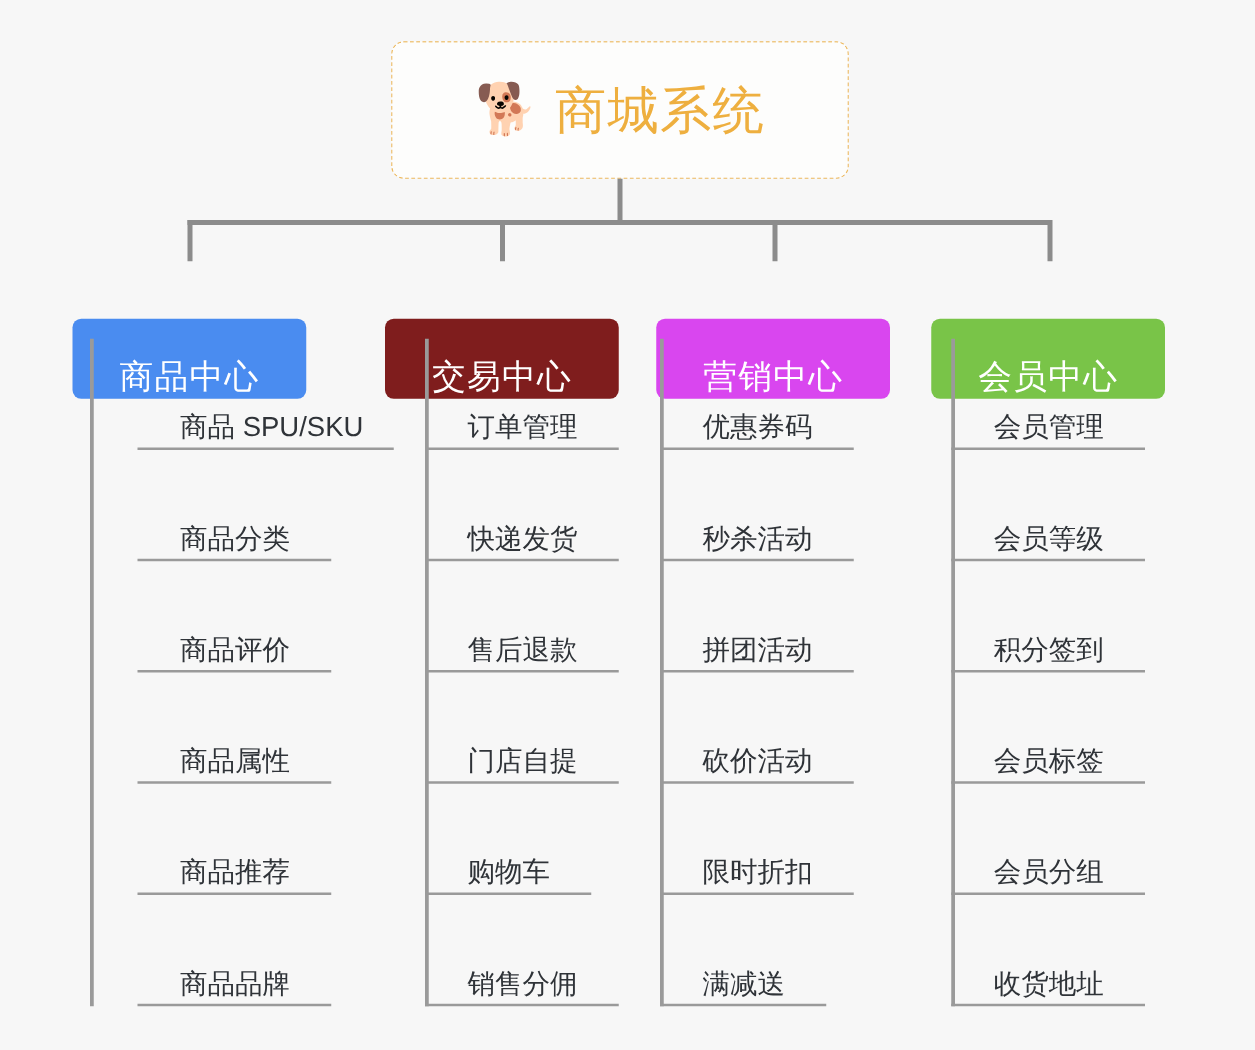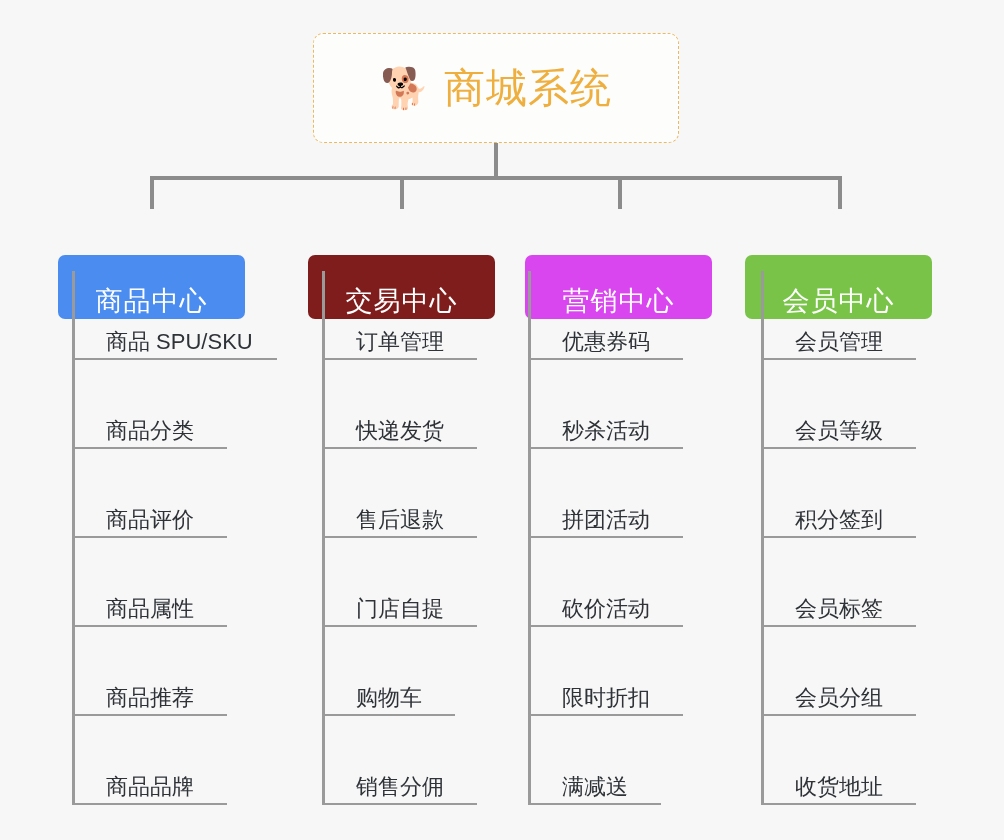--- a/index.html
+++ b/index.html
@@ -137,21 +137,21 @@
   </div>
 
   <div class="conn conn-stem"></div>
   <div class="conn conn-bus"></div>
 
   <div id="dynamic-layer">
       <div class="conn conn-drop" style="left: 150px; background: rgb(140, 140, 140);"></div>
       <div class="cat-box" style="left: 58px; background: rgb(74, 140, 240);">
         <span>商品中心</span>
       </div>
-      <div class="leaf-col" style="left: 72px;">
+      <div class="leaf-col" style="left: 72px; padding-left: 38px;">
         <div class="leaf-spine" style="background: rgb(154, 154, 154); height: 534px;"></div>
         <div class="leaf-item">
           <span class="leaf-label">商品 SPU/SKU</span>
           <div class="leaf-rule" style="background: rgb(154, 154, 154); width: 205px;"></div>
         </div>
         <div class="leaf-item">
           <span class="leaf-label">商品分类</span>
           <div class="leaf-rule" style="background: rgb(154, 154, 154); width: 155px;"></div>
         </div>
         <div class="leaf-item">
@@ -168,21 +168,21 @@
         </div>
         <div class="leaf-item">
           <span class="leaf-label">商品品牌</span>
           <div class="leaf-rule" style="background: rgb(154, 154, 154); width: 155px;"></div>
         </div>
       </div>
       <div class="conn conn-drop" style="left: 400px; background: rgb(140, 140, 140);"></div>
       <div class="cat-box" style="left: 308px; background: #7f1d1d;">
         <span>交易中心</span>
       </div>
-      <div class="leaf-col" style="left: 322px; font-family: Liberation Serif, serif;">
+      <div class="leaf-col" style="left: 340px; font-family: Liberation Serif, serif;">
         <div class="leaf-spine" style="background: rgb(154, 154, 154); height: 534px;"></div>
         <div class="leaf-item">
           <span class="leaf-label">订单管理</span>
           <div class="leaf-rule" style="background: rgb(154, 154, 154); width: 155px;"></div>
         </div>
         <div class="leaf-item">
           <span class="leaf-label">快递发货</span>
           <div class="leaf-rule" style="background: rgb(154, 154, 154); width: 155px;"></div>
         </div>
         <div class="leaf-item">

